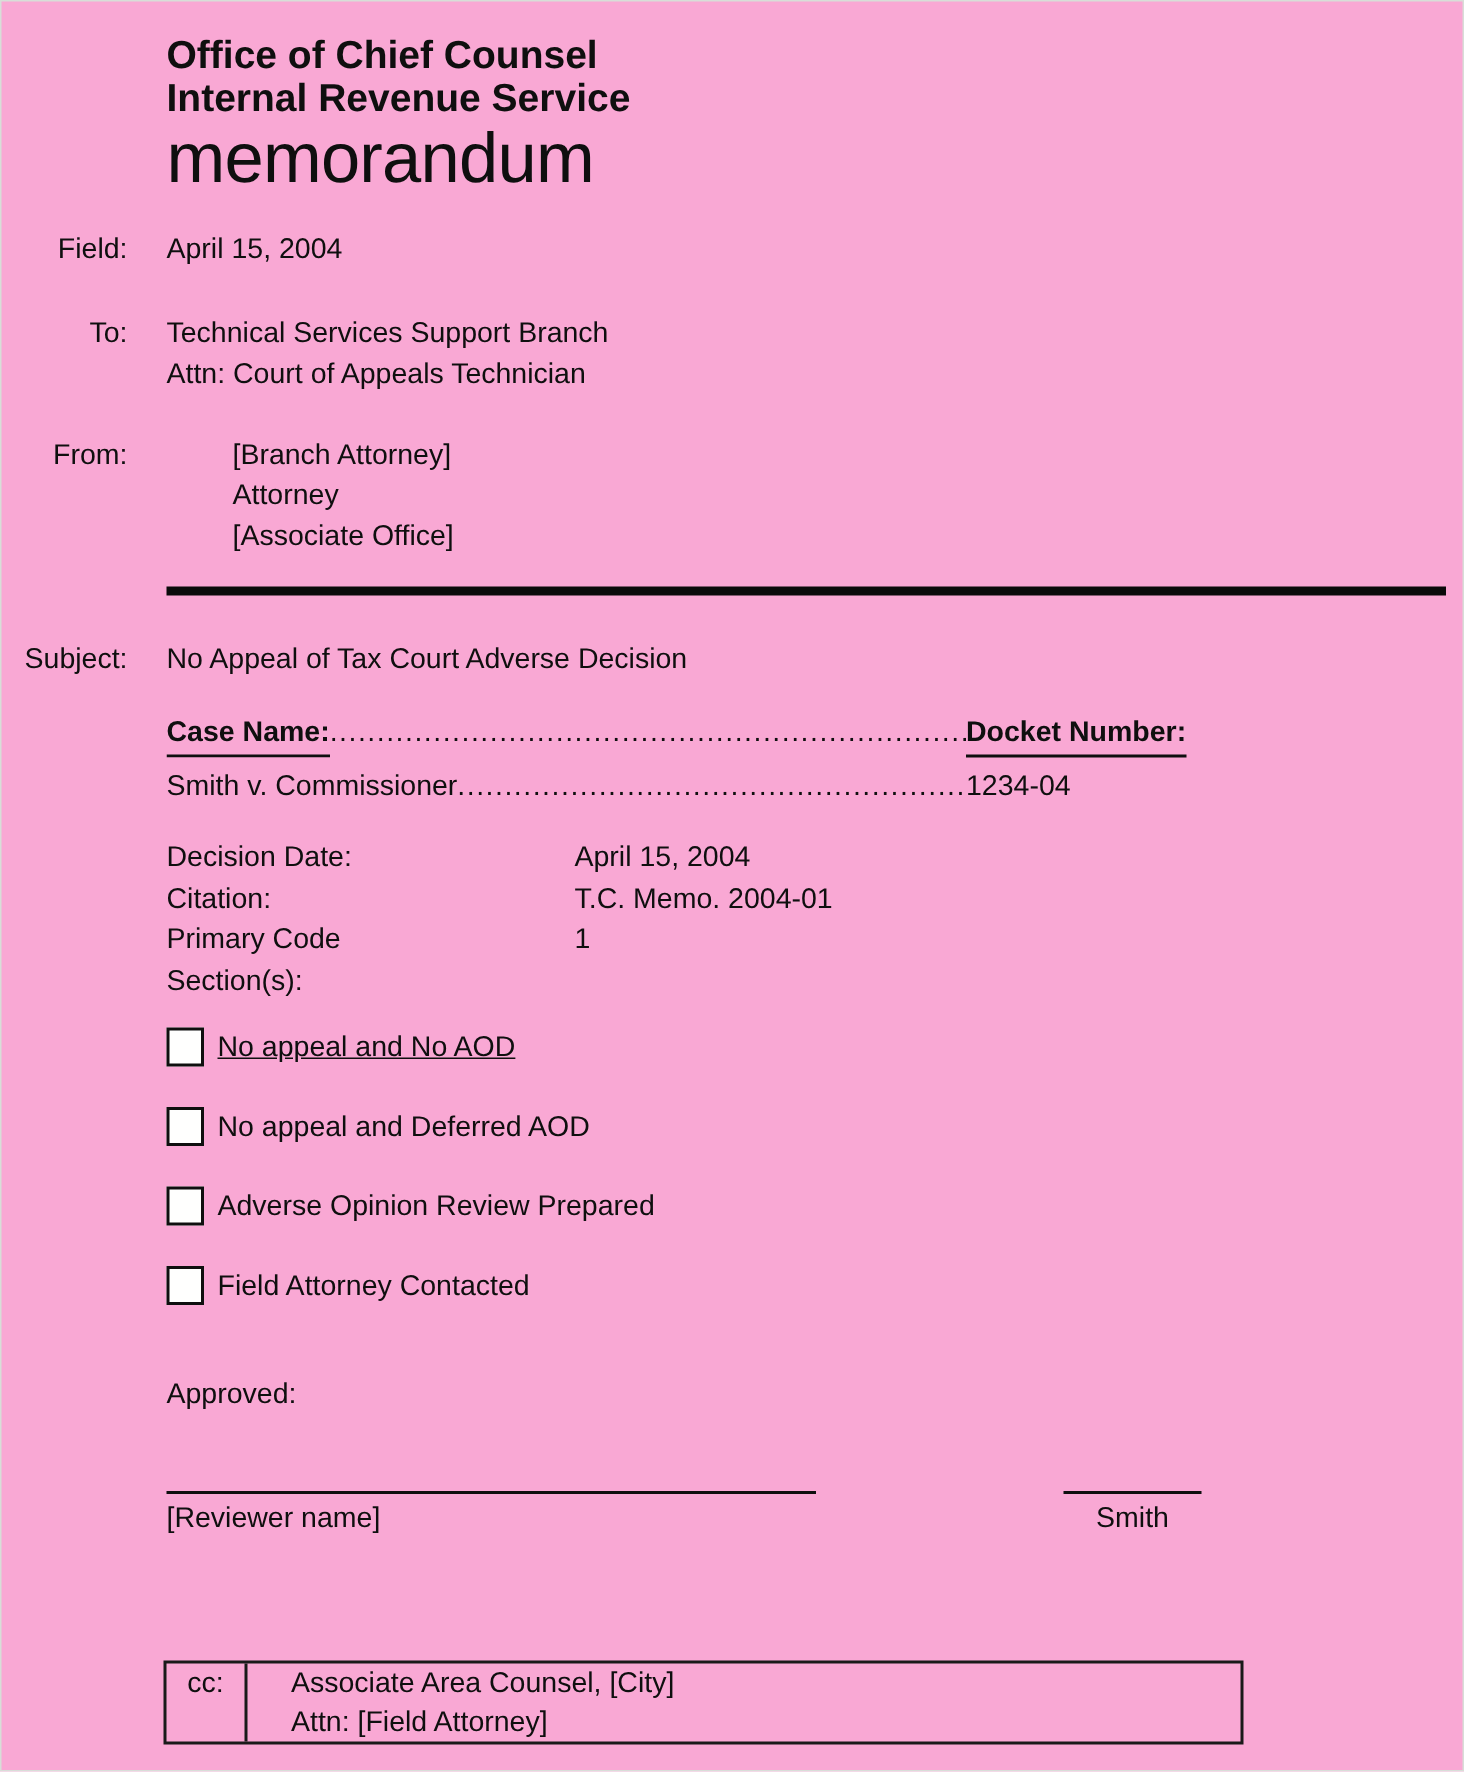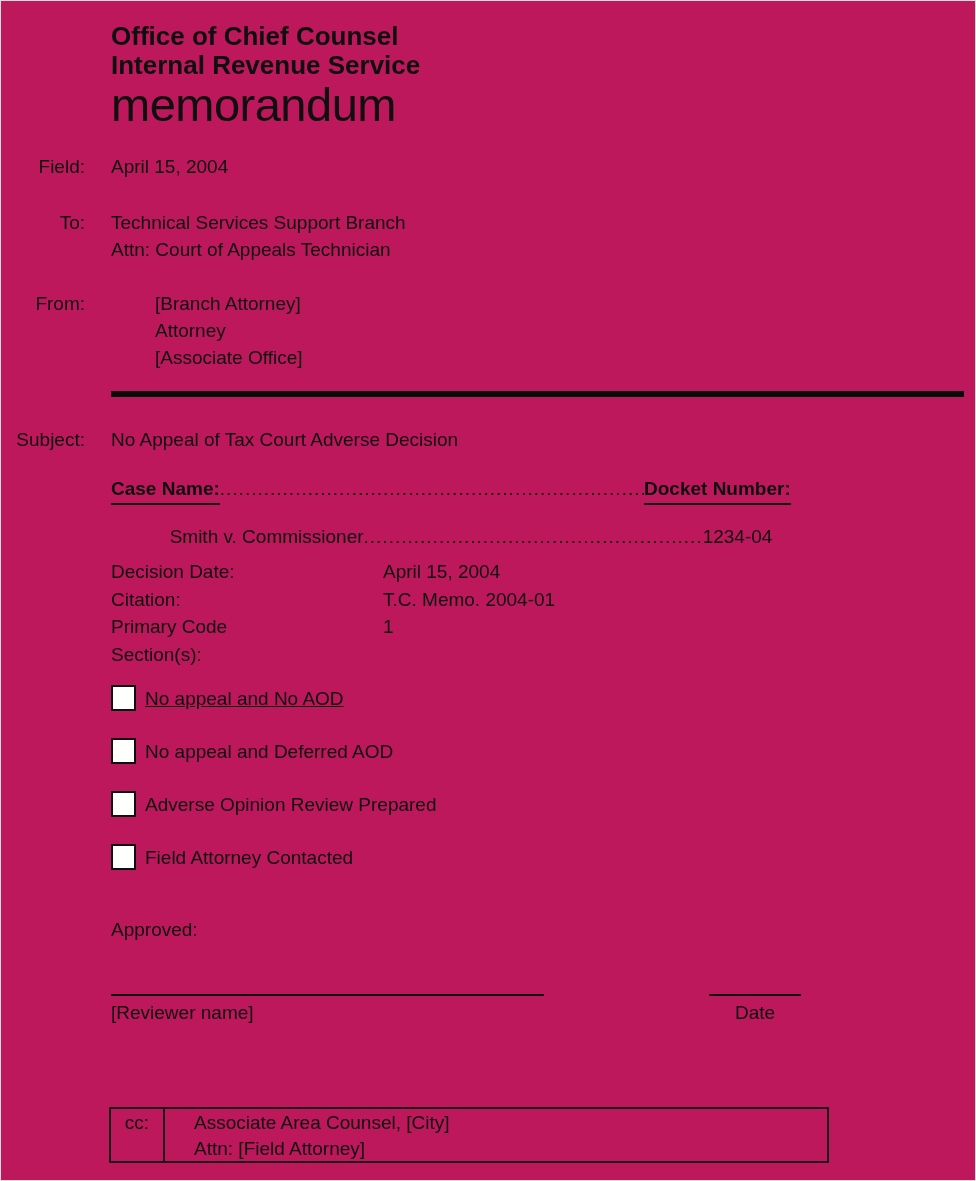--- a/index.html
+++ b/index.html
@@ -1,18 +1,18 @@
 <!DOCTYPE html>
 <html><head>
 <meta charset="utf-8">
 <style>
   html,body { margin:0; padding:0; background:#ffffff; }
   .page {
     position:relative; width:976px; height:1181px;
-    box-sizing:border-box; background:#be185d;
+    box-sizing:border-box; background:#f9a8d4;
     border:1px solid #d8ded8; overflow:hidden;
     font-family:"Liberation Sans","DejaVu Sans",sans-serif;
     font-size:19px; line-height:27px; color:#0f0f0f;
   }
   .header { position:absolute; left:110px; top:21px; }
   .org-line { font-size:26px; line-height:29px; font-weight:bold; }
   .memo-title { font-size:47px; line-height:44px; font-weight:normal; letter-spacing:-0.5px; margin-top:3px; }
 
   .meta-row { position:absolute; left:0; display:flex; }
   .meta-row .lbl { width:84px; text-align:right; flex:none; }
@@ -22,21 +22,21 @@
   .row-from { top:289px;gap:44px; }
   .row-subject { top:425px; }
 
   .rule { position:absolute; left:110px; top:390px; width:853px; height:6px; background:#0a0a0a; }
 
   .case-table { position:absolute; left:110px; top:474px; width:720px; }
   .case-row { display:flex; align-items:baseline; }
   .case-left { width:533px; flex:none; display:flex; align-items:baseline; overflow:hidden; }
   .case-hdr { font-weight:bold; border-bottom:2px solid #0f0f0f; padding-bottom:1px; white-space:nowrap; }
   .dots { flex:1 1 auto; overflow:hidden; white-space:nowrap; letter-spacing:1px; }
-  .case-row.data { margin-top:18px;justify-content:center; }
+  .case-row.data { margin-top:6px; }
   .nowrap { white-space:nowrap; }
 
   .details { position:absolute; left:110px; top:557px; }
   .detail-row { display:flex; line-height:27.5px; }
   .detail-row .dl { width:272px; flex:none; }
 
   .check-item { position:absolute; left:110px; height:30px; display:flex; align-items:center; }
   .ck1 { top:682px;text-decoration:underline; } .ck2 { top:735px; } .ck3 { top:788px; } .ck4 { top:841px; }
   .checkbox { width:25px; height:26px; box-sizing:border-box; border:2px solid #0f0f0f; background:#fffffe; margin-right:9px; flex:none; }
 
@@ -142,21 +142,21 @@
   <div class="check-item ck4">
     <span class="checkbox"></span>
     <span>Field Attorney Contacted</span>
   </div>
 
   <div class="approved">Approved:</div>
 
   <div class="sig-line"></div>
   <div class="sig-caption">[Reviewer name]</div>
   <div class="date-line"></div>
-  <div class="date-caption">Date</div>
+  <div class="date-caption">Smith</div>
 
   <div class="cc-box">
     <div class="cc-cell">cc:</div>
     <div class="cc-content">
       <div>Associate Area Counsel, [City]</div>
       <div>Attn: [Field Attorney]</div>
     </div>
   </div>
 
 </div>

